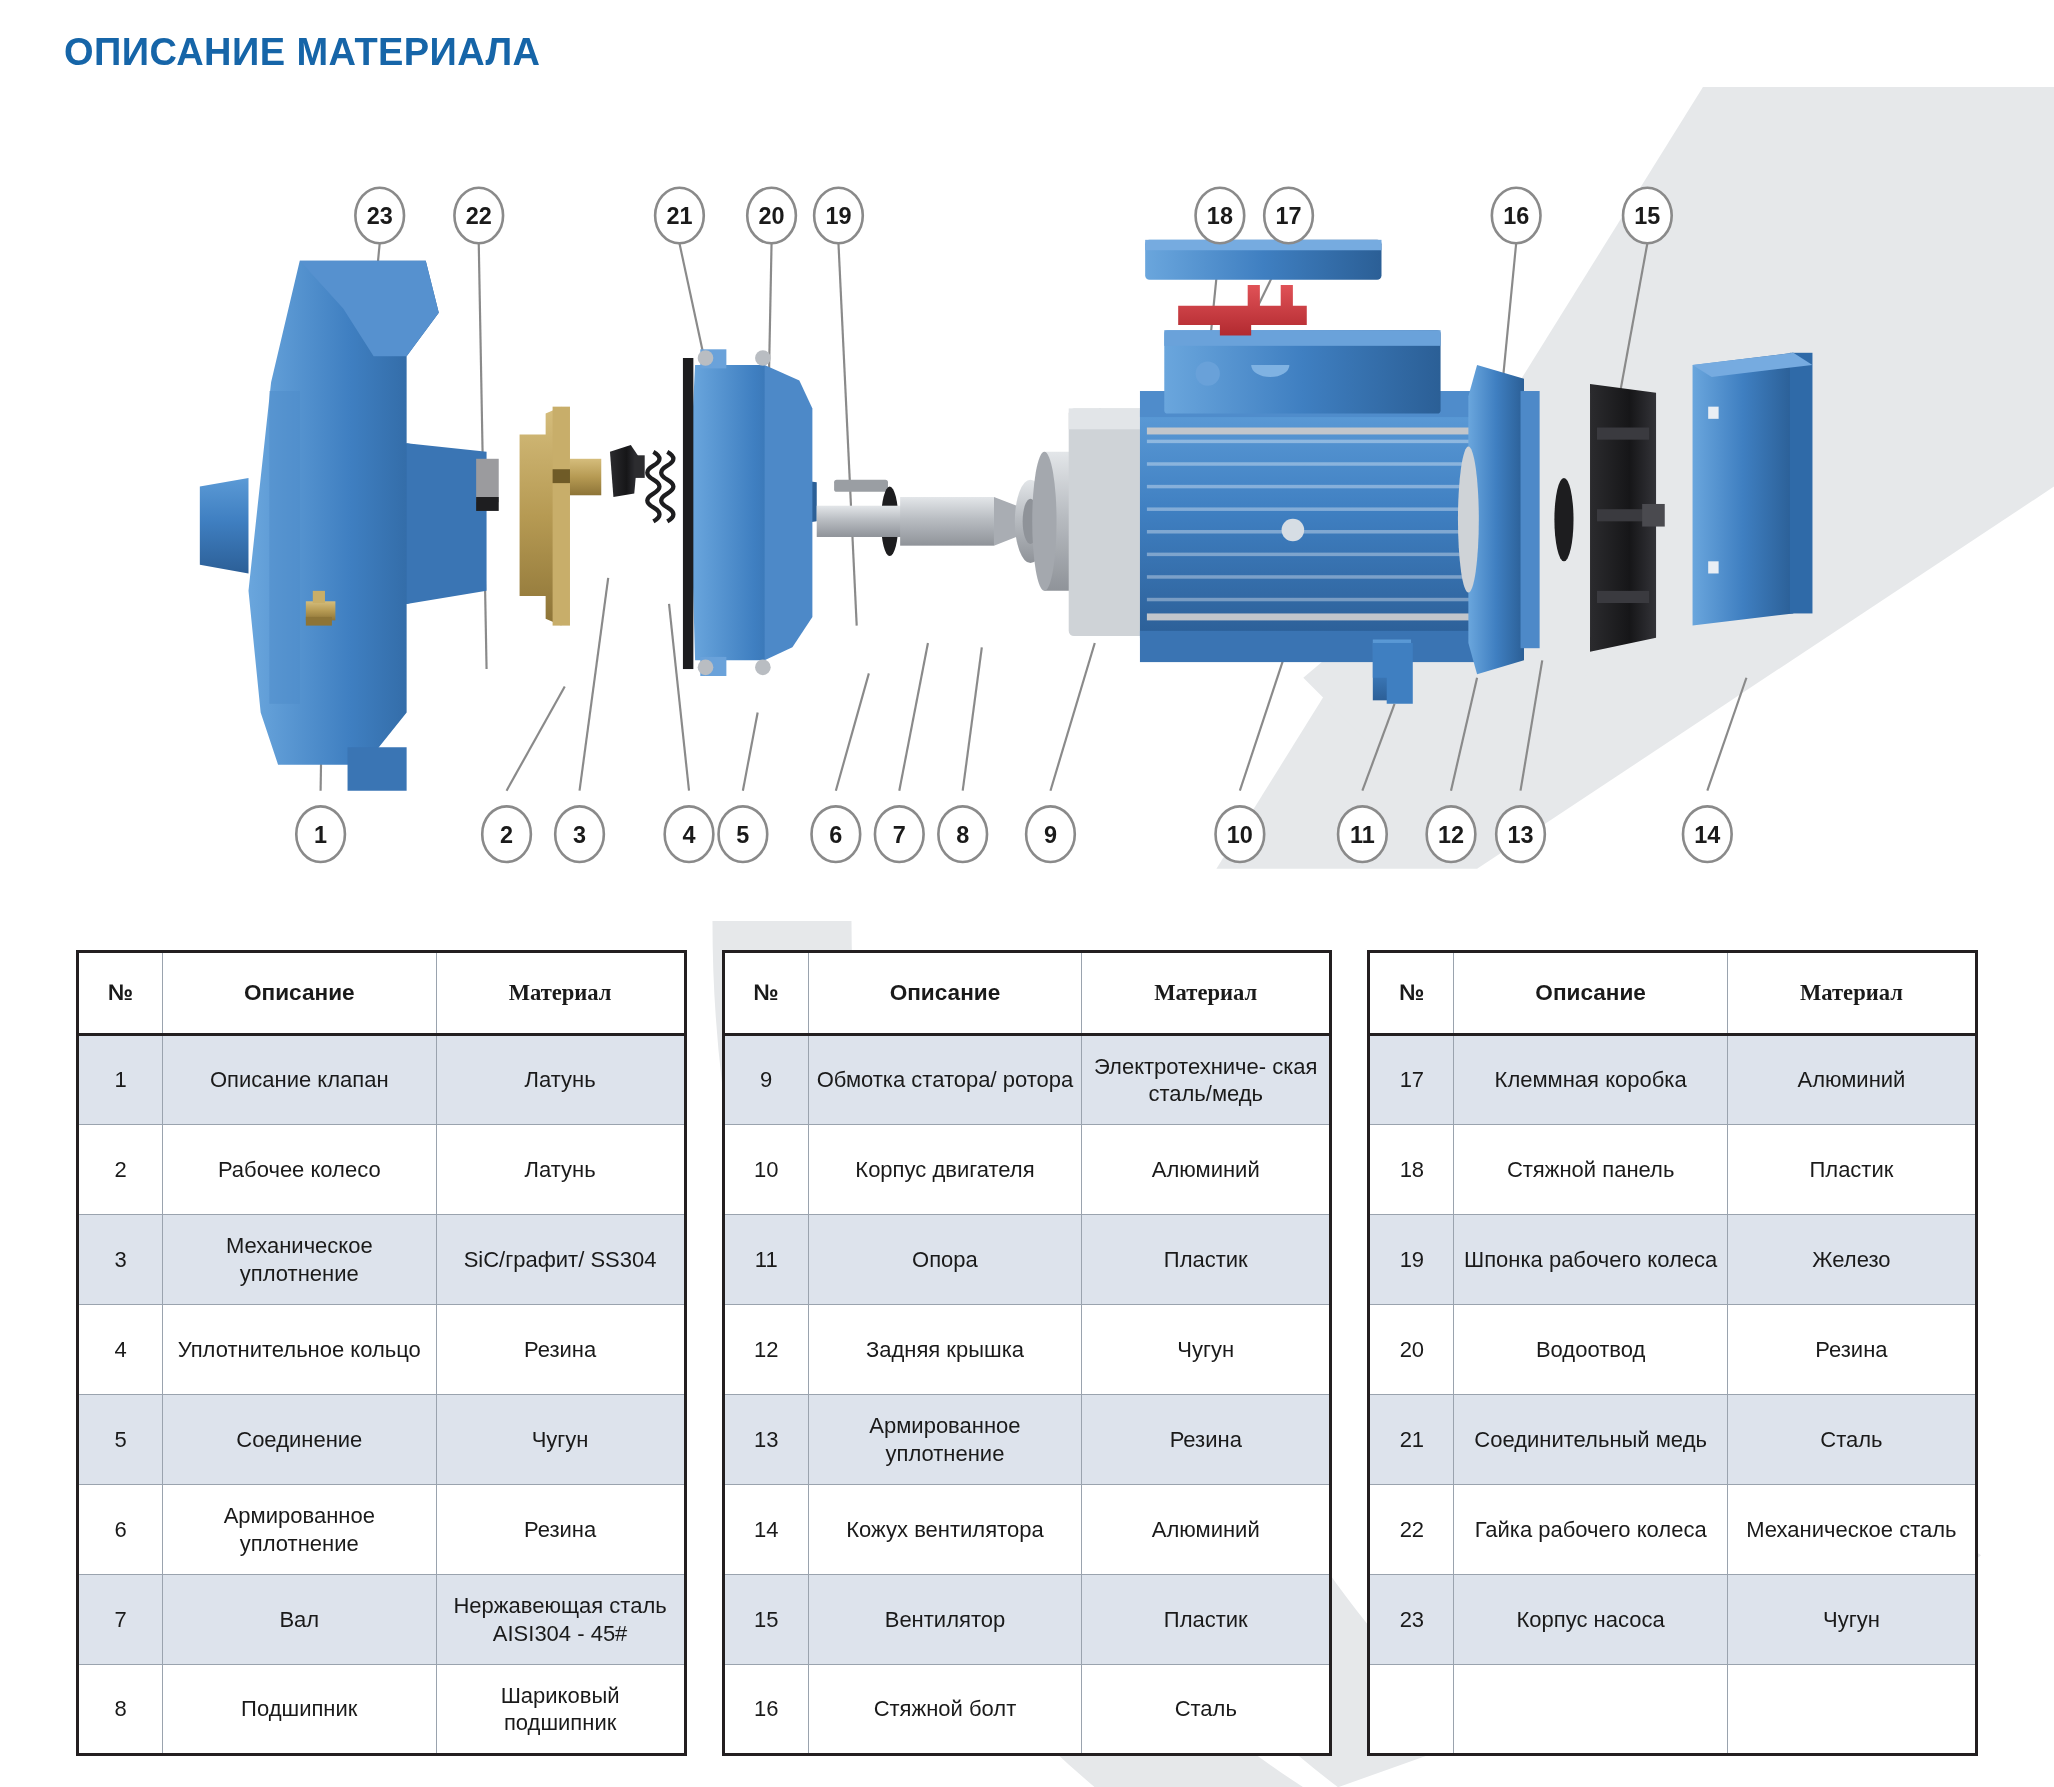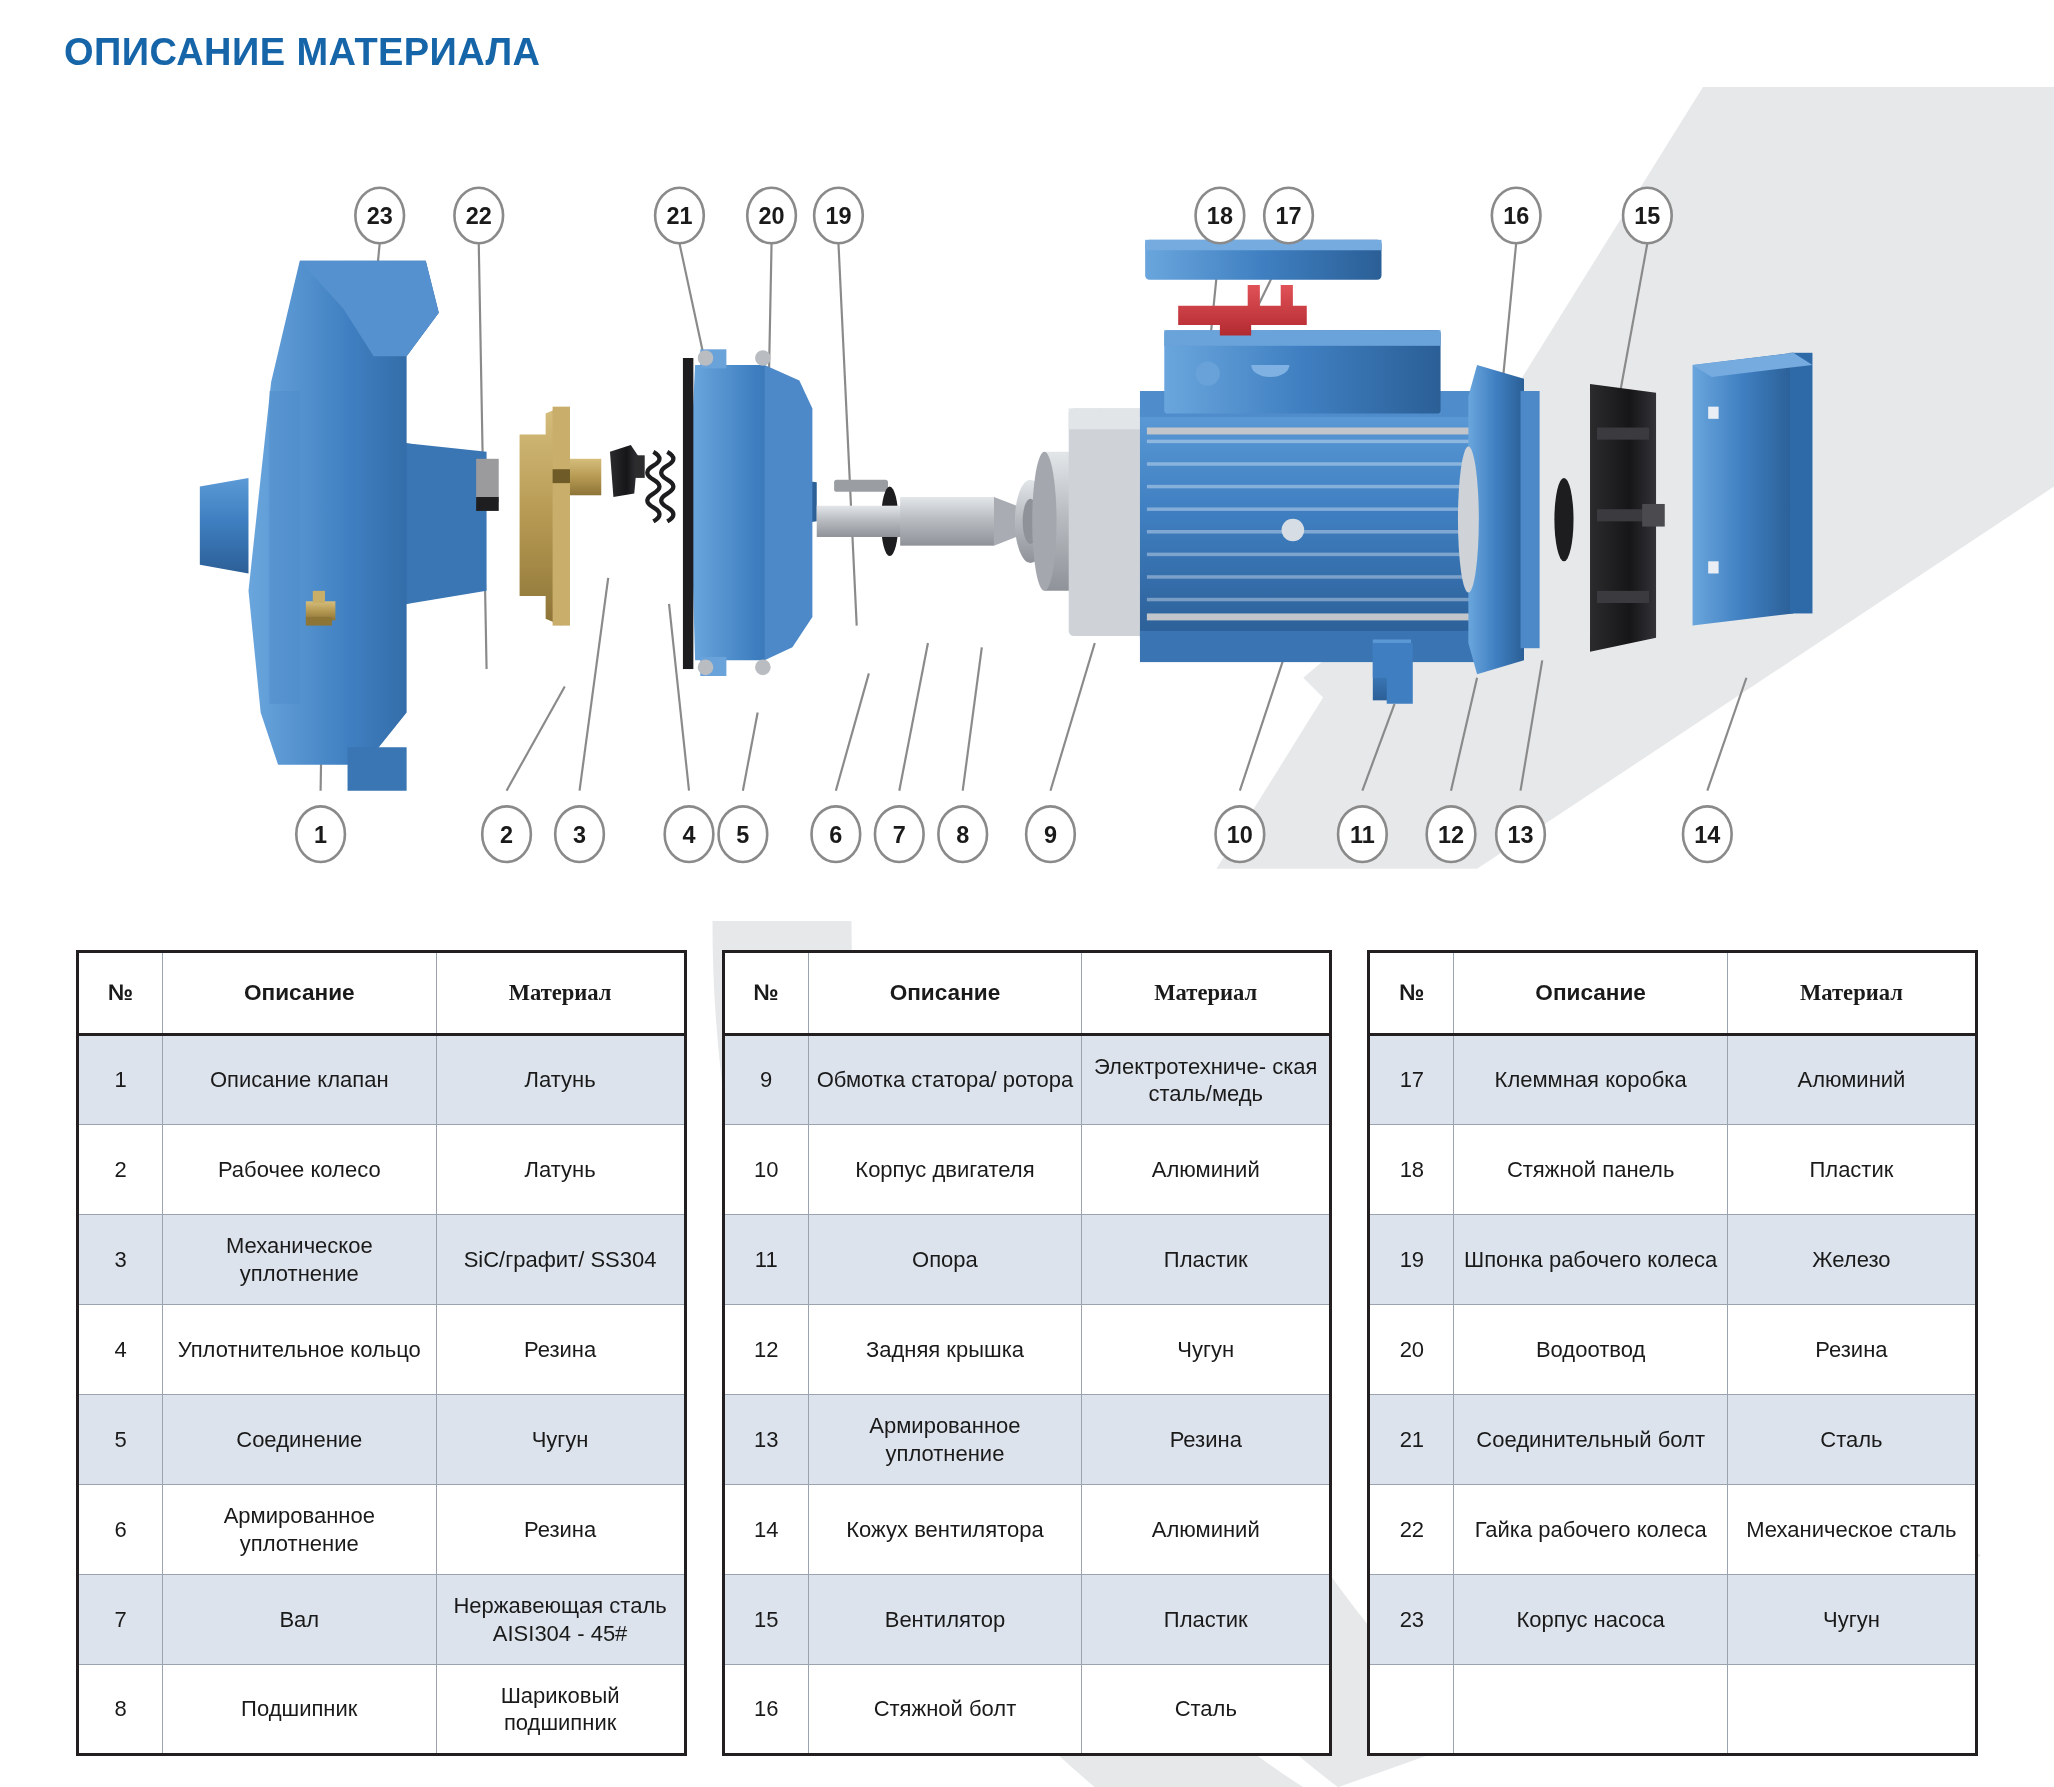--- a/index.html
+++ b/index.html
@@ -522,21 +522,21 @@
             <td>Шпонка рабочего колеса</td>
             <td>Железо</td>
           </tr>
         <tr>
             <td>20</td>
             <td>Водоотвод</td>
             <td>Резина</td>
           </tr>
         <tr class="alt">
             <td>21</td>
-            <td>Соединительный болт</td>
+            <td>Соединительный медь</td>
             <td>Сталь</td>
           </tr>
         <tr>
             <td>22</td>
             <td>Гайка рабочего колеса</td>
             <td>Механическое сталь</td>
           </tr>
         <tr class="alt">
             <td>23</td>
             <td>Корпус насоса</td>

